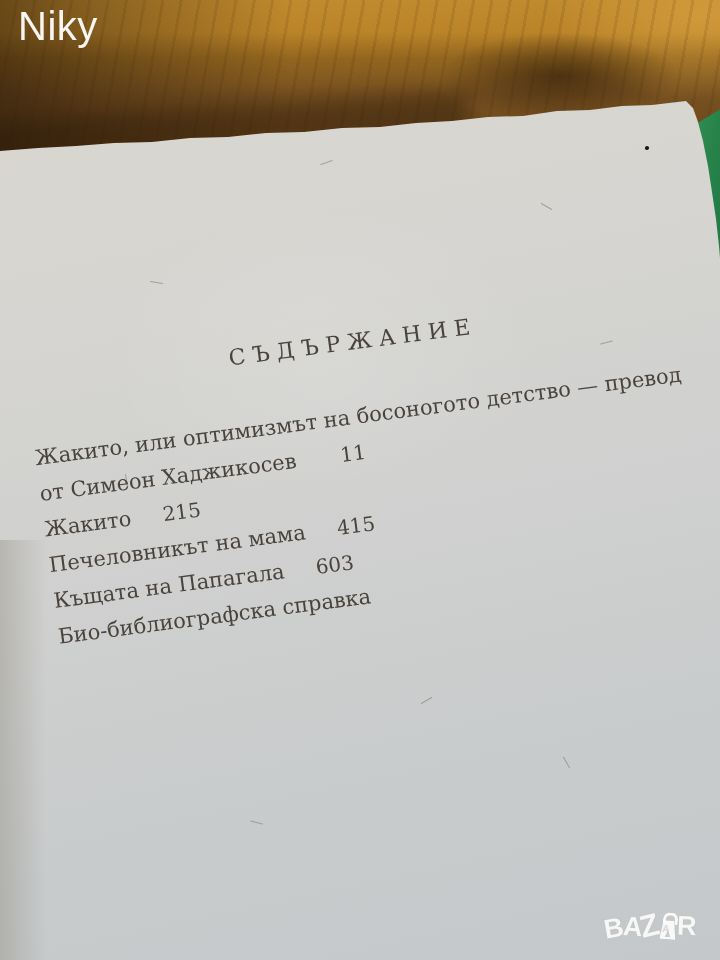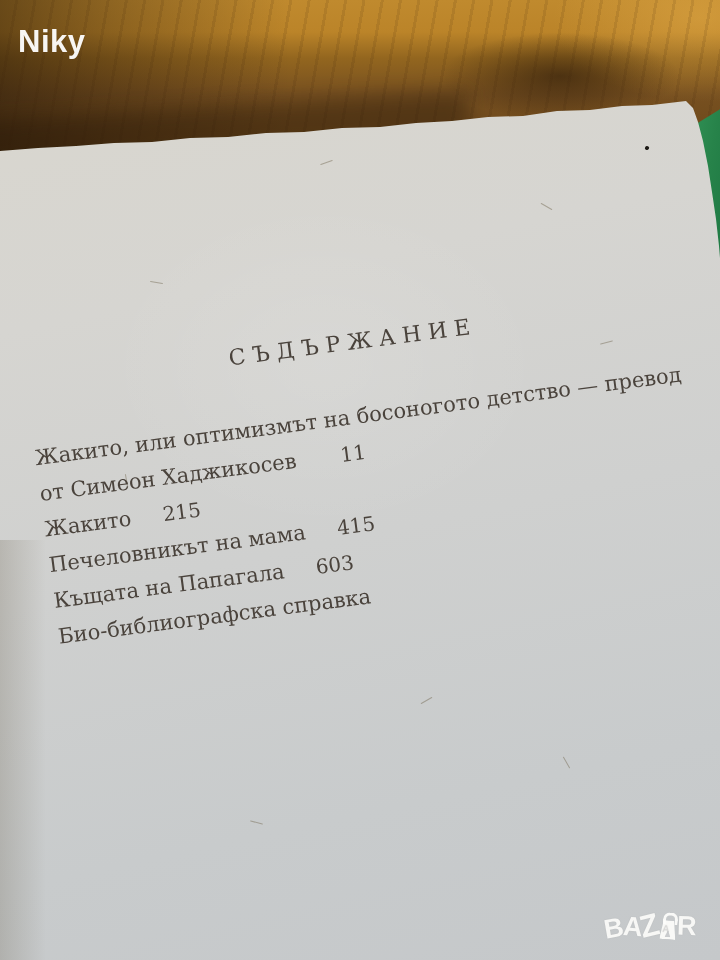--- a/index.html
+++ b/index.html
@@ -55,22 +55,22 @@
     margin:0 0 50px 0;white-space:nowrap;}
   .toc-row{display:flex;align-items:baseline;height:36px;font-size:21px;white-space:nowrap;}
   .toc-text{flex:0 0 auto;}
   .leader{flex:1 1 aupx;min-width:0;height:5px;align-self:flex-end;margin:0 10px 9px 14px;
     background-image:radial-gradient(circle at 2px 2.5px, rgba(64,56,48,.95) 1.4px, rgba(0,0,0,0) 1.9px);
     background-size:34px 5px;background-repeat:repeat-x;background-position:right bottom;}
   .leader.empty{background:none;}
   .toc-page{flex:0 0 46px;text-align:right;font-size:20px;}
 
   
-  .wm-top{position:absolute;left:18px;top:24px;font-family:"Liberation Sans",sans-serif;
-    font-weight:700;font-size:31px;color:rgba(255,255,255,.95);letter-spacing:.5px;}
+  .wm-top{position:absolute;left:18px;top:4px;font-family:"Liberation Sans",sans-serif;
+    font-weight:400;font-size:40px;color:rgba(255,255,255,.95);letter-spacing:.5px;}
   .wm-bazar{position:absolute;left:604px;top:910px;display:flex;align-items:flex-end;
     font-family:"Liberation Sans",sans-serif;font-weight:700;font-size:27px;
     color:rgba(253,253,251,.92);transform:rotate(-2deg);
     text-shadow:0 0 1px rgba(140,140,140,.35);}
   .wm-bazar .lt{display:inline-block;line-height:1;}
   .lt.b{transform:rotate(-8deg);}
   .lt.a1{transform:rotate(6deg) translateY(-1px);margin-left:-1px;}
   .lt.z{transform:rotate(-12deg);font-size:31px;margin-left:-2px;}
   .lt.r{transform:rotate(4deg);margin-left:0;}
   .bag{position:relative;display:inline-block;width:16px;height:20px;margin:0 1px 1px 1px;

